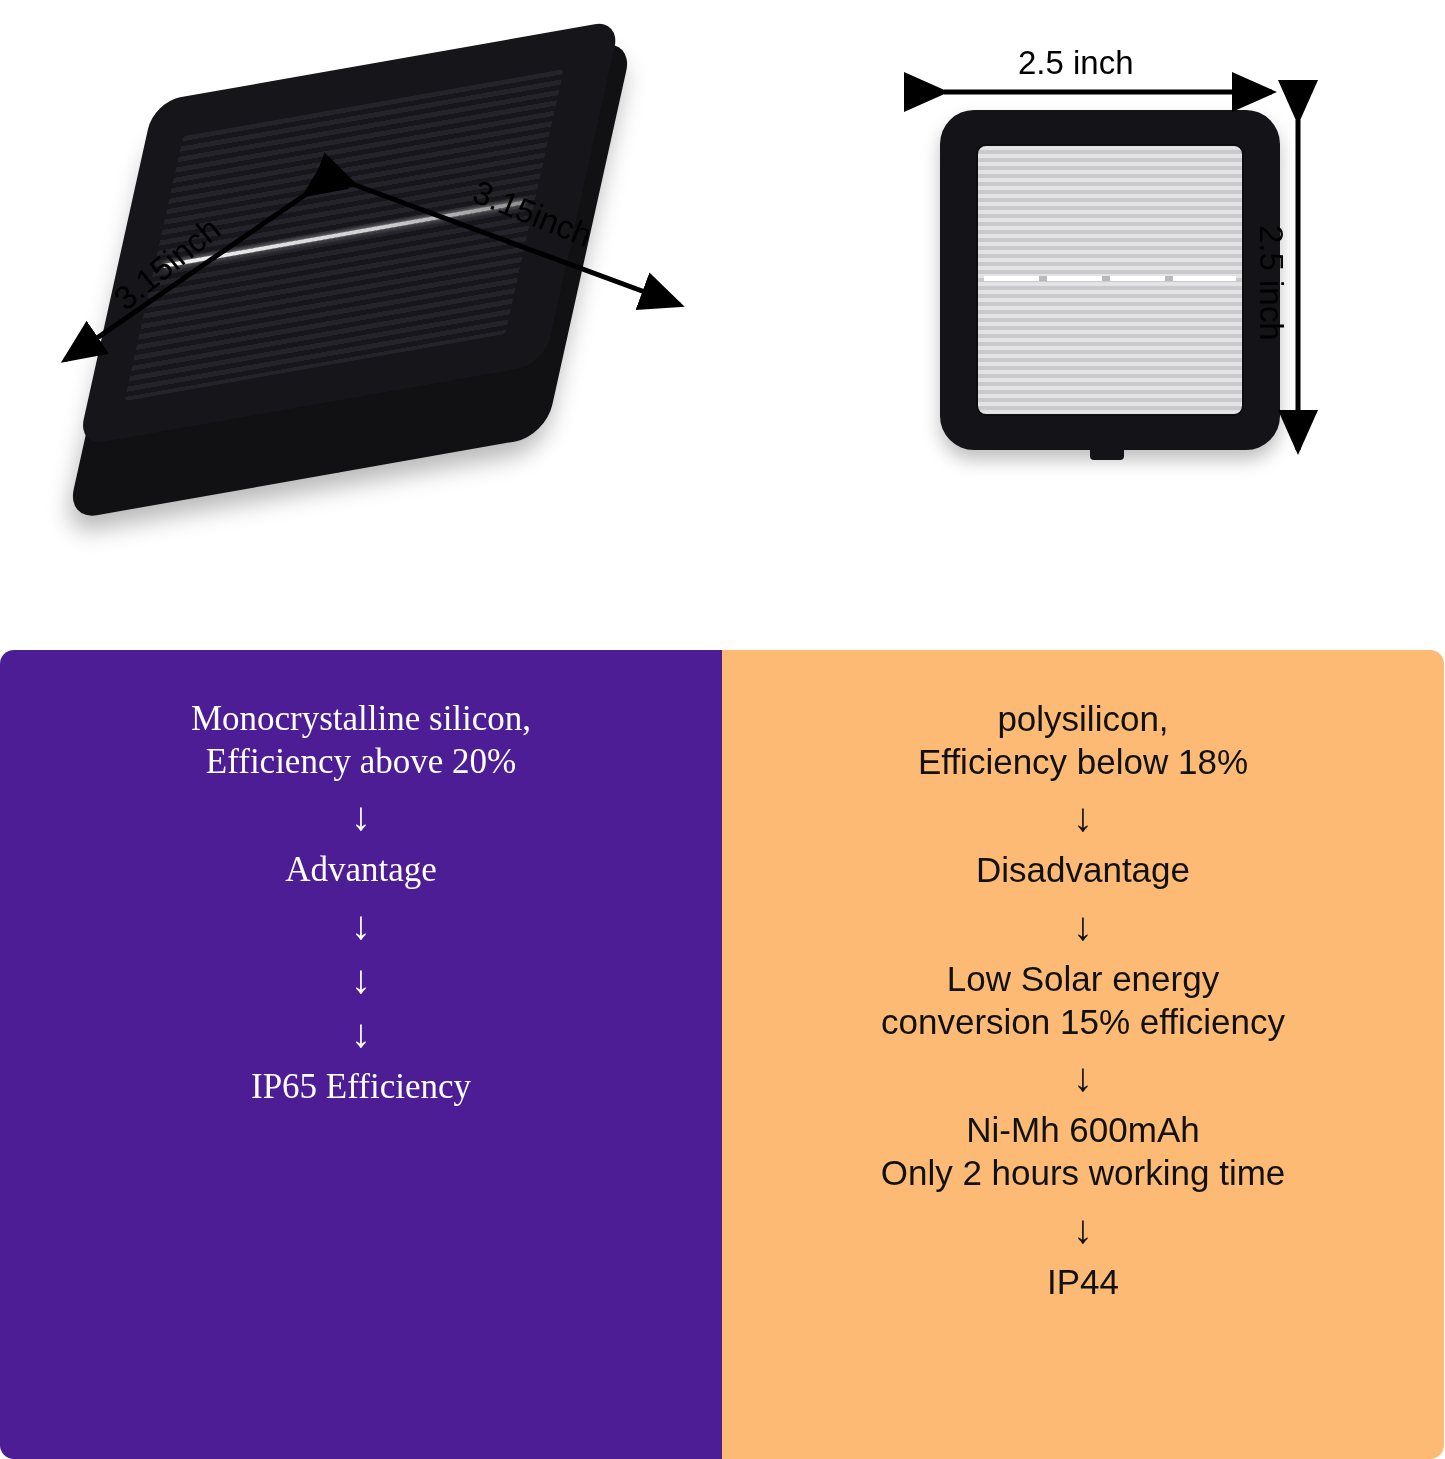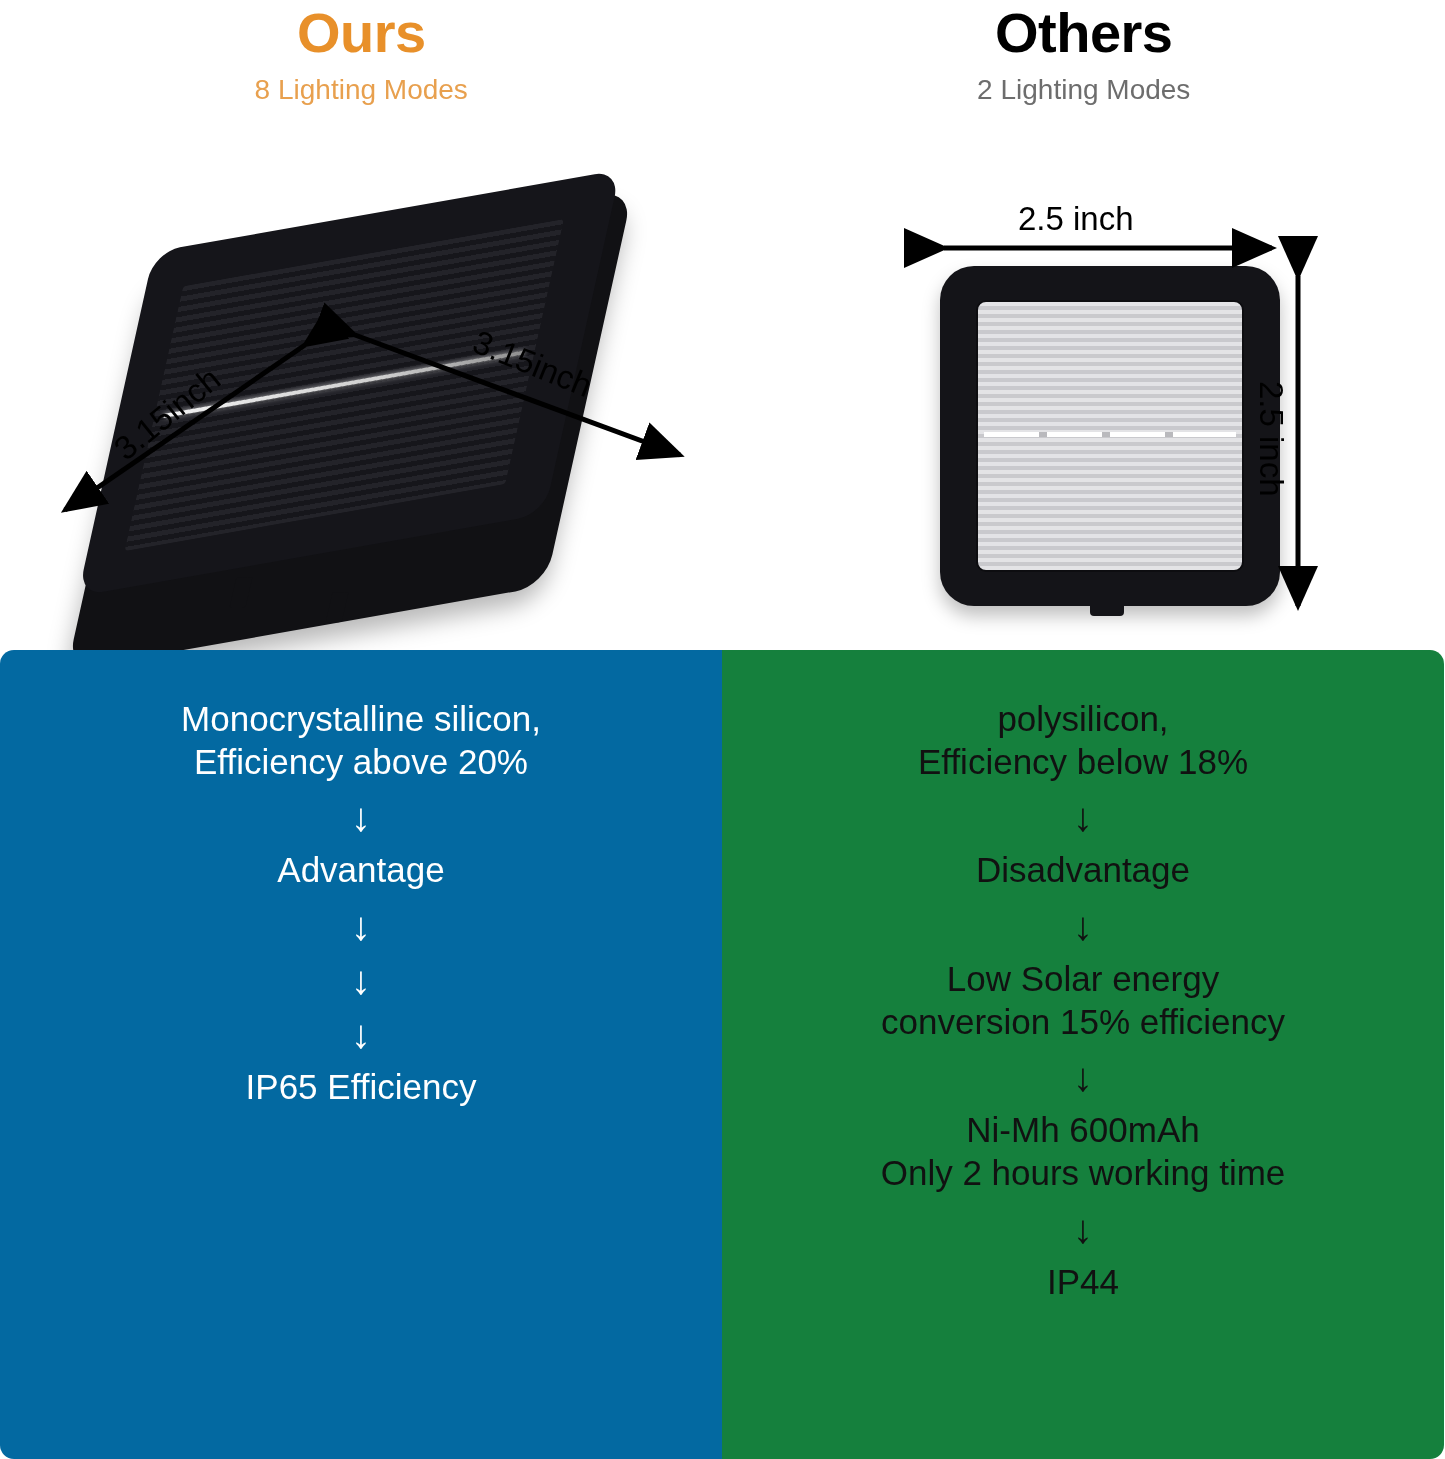--- a/index.html
+++ b/index.html
@@ -139,21 +139,21 @@
     left: 415px;
     top: 165px;
     transform: rotate(22deg);
   }
   .arrow-svg { position: absolute; left: 0; top: 0; overflow: visible; }
 
   
   .right-prod {
     position: absolute;
     left: 920px;
-    top: 26px;
+    top: 20px;
     width: 430px;
     height: 470px;
   }
   .panel-right {
     position: absolute;
     left: 20px;
     top: 90px;
     width: 340px;
     height: 340px;
   }
@@ -222,26 +222,27 @@
     height: 809px;
     display: flex;
   }
   .col {
     width: 722px;
     box-sizing: border-box;
     padding: 48px 24px 20px 24px;
     text-align: center;
   }
   .col.left {
-    background: #0369a1;
+    background: #4c1d95;
     color: #ffffff;
     border-radius: 14px 0 0 14px;
+    font-family: Liberation Serif, serif;
   }
   .col.right {
-    background: #15803d;
+    background: #fdba74;
     color: #111111;
     border-radius: 0 14px 14px 0;
   }
   .step {
     font-size: 35px;
     line-height: 1.22;
     white-space: pre-line;
   }
   .col.left .step { font-weight: normal; }
   .arrow-down {
@@ -251,30 +252,20 @@
     font-weight: bold;
   }
   .col.left .arrow-down { color: #ffffff; }
   .col.right .arrow-down { color: #111111; }
 </style>
 </head>
 <body>
 
 <div class="page">
 
-  <div class="headings">
-    <div class="head-col">
-      <div class="head-title ours">Ours</div>
-      <div class="head-sub ours">8 Lighting Modes</div>
-    </div>
-    <div class="head-col">
-      <div class="head-title others">Others</div>
-      <div class="head-sub others">2 Lighting Modes</div>
-    </div>
-  </div>
 
   <div class="products">
 
     <div class="left-prod">
       <div class="panel-left">
         <div class="body"></div>
         <div class="top"></div>
         <div class="cell">
           <div class="busbar"></div>
         </div>

